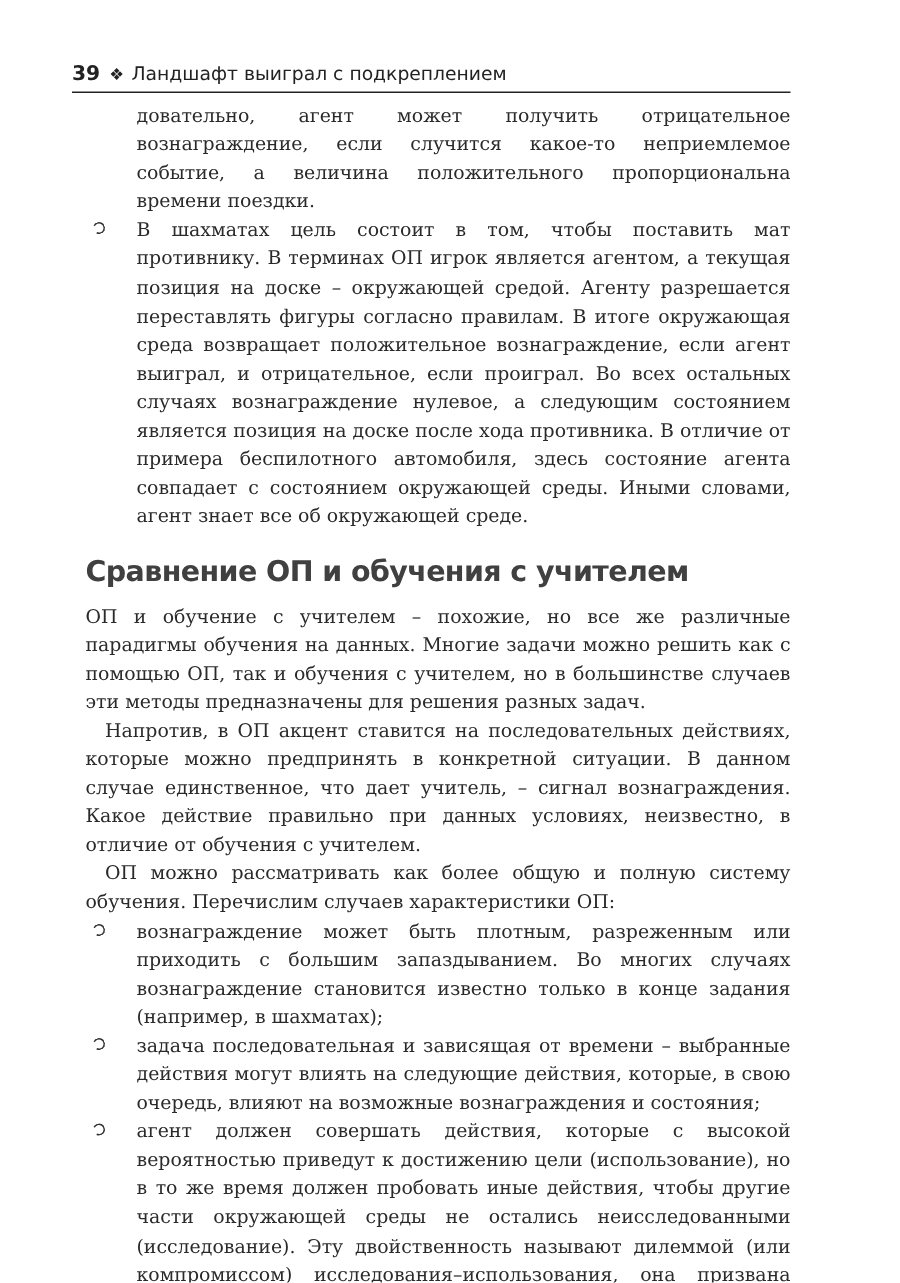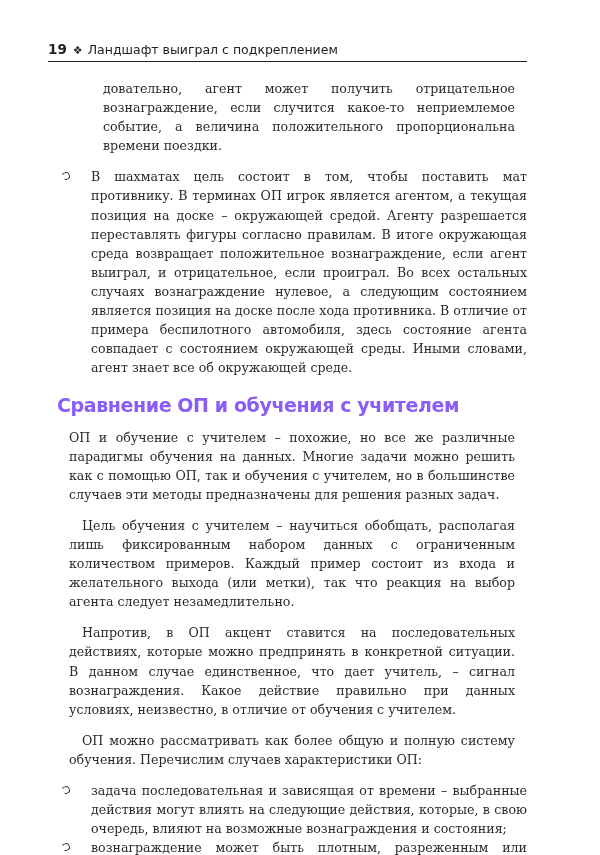--- a/index.html
+++ b/index.html
@@ -1,43 +1,42 @@
 <!DOCTYPE html>
 <html><head>
 <meta charset="utf-8">
 <style>
   html, body { margin: 0; padding: 0; background: #ffffff; }
   body { width: 600px; height: 855px; position: relative; overflow: hidden; color: #2a2a2a; }
   .header { position: absolute; left: 48px; top: 41px; width: 479px; height: 20px; border-bottom: 1.5px solid #222; font-family: "DejaVu Sans", sans-serif; font-size: 12.5px; color: #222; }
   .header .num { font-weight: bold; font-size: 13.5px; }
   .header .orn { margin: 0 5px 0 6px; font-size: 11px; }
   .body { position: absolute; left: 57px; top: 67px; width: 470px; font-family: "DejaVu Serif", serif; font-size: 12.6px; line-height: 19.1px; text-align: justify; }
-  .p { margin: 12px; }
+  .p { margin: 0; }
   .indent { text-indent: 13px; }
   .cont { padding-left: 34px; }
   .li { position: relative; padding-left: 34px; margin: 0; }
   .bullet { position: absolute; left: 5px; top: 5px; width: 8px; height: 8px; border: 1.6px solid #333; border-radius: 50%; border-left-color: transparent; transform: rotate(-20deg); box-sizing: border-box; }
-  .h2 { font-family: "DejaVu Sans", sans-serif; font-size: 19px; font-weight: bold; color: #8b5cf6; margin: 19px 0 9px 0; letter-spacing: -0.4px; }
+  .h2 { font-family: "DejaVu Sans", sans-serif; font-size: 19px; font-weight: bold; color: #404040; margin: 19px 0 9px 0; letter-spacing: -0.4px; }
   b { font-weight: normal; }
 </style>
 </head>
 <body>
 
 <div class="header">
-  <span class="num">19</span><span class="orn">❖</span><span>Ландшафт выиграл с подкреплением</span>
+  <span class="num">39</span><span class="orn">❖</span><span>Ландшафт выиграл с подкреплением</span>
 </div>
 
 <div class="body">
   <p class="p cont">довательно, агент может получить отрицательное вознаграждение, если случится какое-то неприемлемое событие, а величина положительного пропорциональна времени поездки.</p>
   <p class="li"><span class="bullet"></span><span>В шахматах цель состоит в том, чтобы поставить мат противнику. В терминах ОП игрок является агентом, а текущая позиция на доске – окружающей средой. Агенту разрешается переставлять фигуры согласно правилам. В итоге окружающая среда возвращает положительное вознаграждение, если агент выиграл, и отрицательное, если проиграл. Во всех остальных случаях вознаграждение нулевое, а следующим состоянием является позиция на доске после хода противника. В отличие от примера беспилотного автомобиля, здесь состояние агента совпадает с состоянием окружающей среды. Иными словами, агент знает все об окружающей среде.</span></p>
 
   <div class="h2">Сравнение ОП и обучения с учителем</div>
 
   <p class="p"><span>ОП и </span><b>обучение с учителем</b><span> – похожие, но все же различные парадигмы обучения на данных. Многие задачи можно решить как с помощью ОП, так и обучения с учителем, но в большинстве случаев эти методы предназначены для решения разных задач.</span></p>
-  <p class="p indent">Цель обучения с учителем – научиться обобщать, располагая лишь фиксированным набором данных с ограниченным количеством примеров. Каждый пример состоит из входа и желательного выхода (или метки), так что реакция на выбор агента следует незамедлительно.</p>
   <p class="p indent">Напротив, в ОП акцент ставится на последовательных действиях, которые можно предпринять в конкретной ситуации. В данном случае единственное, что дает учитель, – сигнал вознаграждения. Какое действие правильно при данных условиях, неизвестно, в отличие от обучения с учителем.</p>
   <p class="p indent">ОП можно рассматривать как более общую и полную систему обучения. Перечислим случаев характеристики ОП:</p>
 
+  <p class="li"><span class="bullet"></span><span>вознаграждение может быть плотным, разреженным или приходить с большим запаздыванием. Во многих случаях вознаграждение становится известно только в конце задания (например, в шахматах);</span></p>
   <p class="li"><span class="bullet"></span><span>задача последовательная и зависящая от времени – выбранные действия могут влиять на следующие действия, которые, в свою очередь, влияют на возможные вознаграждения и состояния;</span></p>
-  <p class="li"><span class="bullet"></span><span>вознаграждение может быть плотным, разреженным или приходить с большим запаздыванием. Во многих случаях вознаграждение становится известно только в конце задания (например, в шахматах);</span></p>
   <p class="li"><span class="bullet"></span><span>агент должен совершать действия, которые с высокой вероятностью приведут к достижению цели (использование), но в то же время должен пробовать иные действия, чтобы другие части окружающей среды не остались неисследованными (исследование). Эту двойственность называют дилеммой (или компромиссом) исследования–использования, она призвана решить трудную проблему поиска баланса между исследованием и использованием окружающей среды. Она важна также и потому, что, в отличие от обучения с учителем, агент ОП может влиять на окружающую среду, т. к. вправе собирать новые данные, коль скоро считает это полезным;</span></p>
 
 </div>
 
 </body></html>

